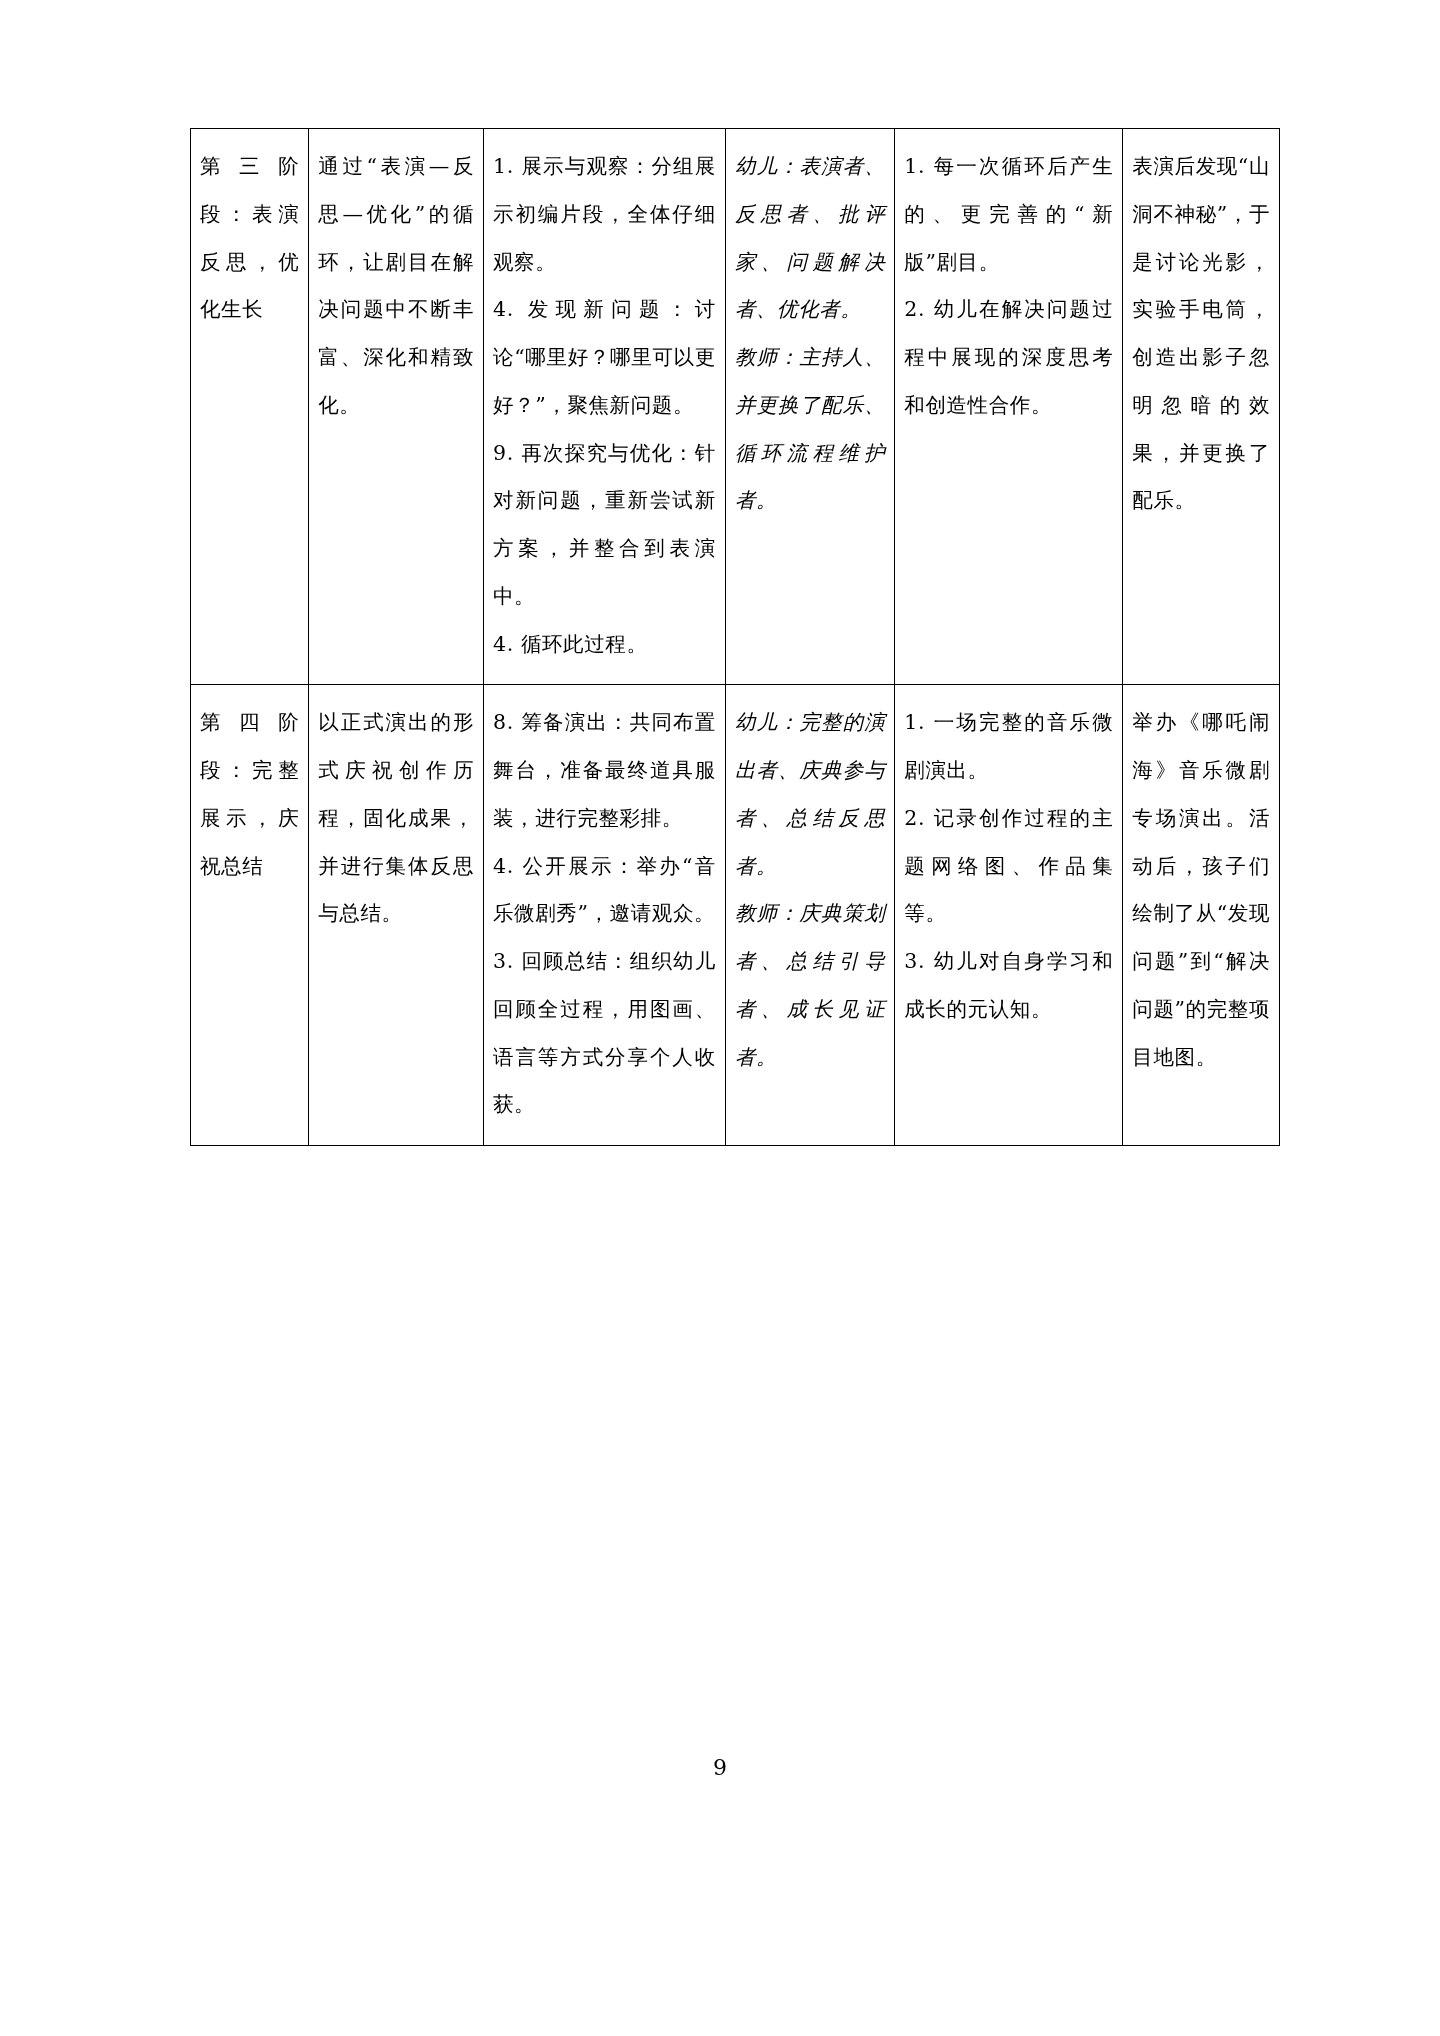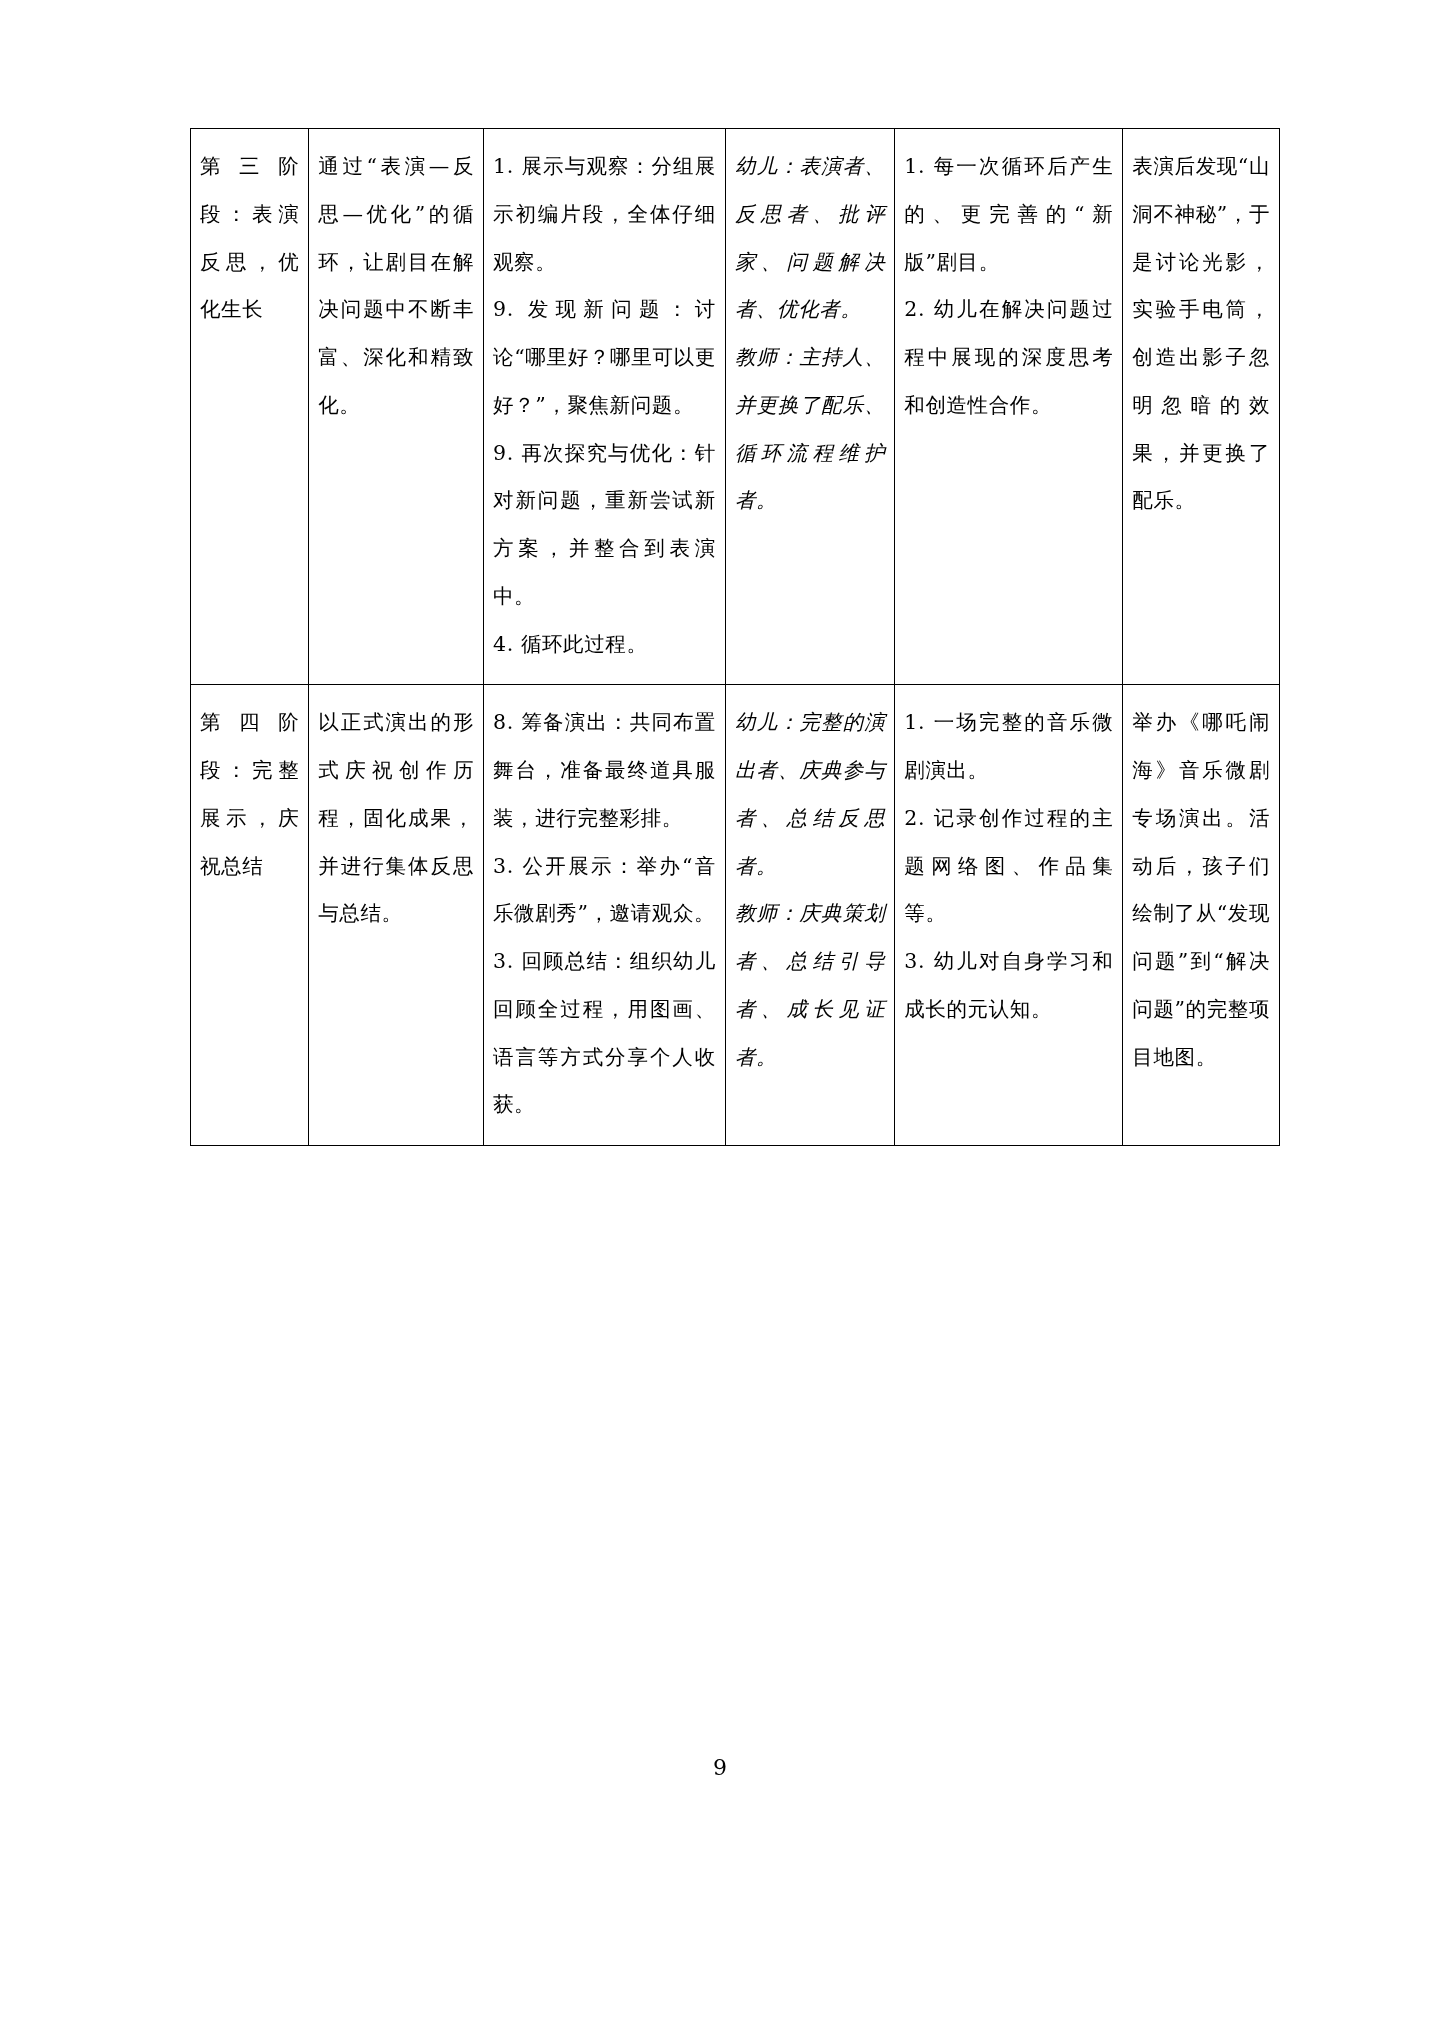--- a/index.html
+++ b/index.html
@@ -99,21 +99,21 @@
       <tbody>
         <tr>
           <td class="c1">
             <div class="cell-block">第三阶段：表演反思，优化生长</div>
           </td>
           <td class="c2">
             <div class="cell-block">通过“表演—反思—优化”的循环，让剧目在解决问题中不断丰富、深化和精致化。</div>
           </td>
           <td class="c3">
             <div class="cell-block">1. 展示与观察：分组展示初编片段，全体仔细观察。</div>
-            <div class="cell-block">9. 发现新问题：讨论“哪里好？哪里可以更好？”，聚焦新问题。</div>
+            <div class="cell-block">4. 发现新问题：讨论“哪里好？哪里可以更好？”，聚焦新问题。</div>
             <div class="cell-block">9. 再次探究与优化：针对新问题，重新尝试新方案，并整合到表演中。</div>
             <div class="cell-block">4. 循环此过程。</div>
           </td>
           <td class="c4">
             <div class="cell-block">幼儿：表演者、反思者、批评家、问题解决者、优化者。</div>
             <div class="cell-block">教师：主持人、并更换了配乐、循环流程维护者。</div>
           </td>
           <td class="c5">
             <div class="cell-block">1. 每一次循环后产生的、更完善的“新版”剧目。</div>
             <div class="cell-block">2. 幼儿在解决问题过程中展现的深度思考和创造性合作。</div>
@@ -124,21 +124,21 @@
         </tr>
         <tr>
           <td class="c1">
             <div class="cell-block">第四阶段：完整展示，庆祝总结</div>
           </td>
           <td class="c2">
             <div class="cell-block">以正式演出的形式庆祝创作历程，固化成果，并进行集体反思与总结。</div>
           </td>
           <td class="c3">
             <div class="cell-block">8. 筹备演出：共同布置舞台，准备最终道具服装，进行完整彩排。</div>
-            <div class="cell-block">3. 公开展示：举办“音乐微剧秀”，邀请观众。</div>
+            <div class="cell-block">4. 公开展示：举办“音乐微剧秀”，邀请观众。</div>
             <div class="cell-block">3. 回顾总结：组织幼儿回顾全过程，用图画、语言等方式分享个人收获。</div>
           </td>
           <td class="c4">
             <div class="cell-block">幼儿：完整的演出者、庆典参与者、总结反思者。</div>
             <div class="cell-block">教师：庆典策划者、总结引导者、成长见证者。</div>
           </td>
           <td class="c5">
             <div class="cell-block">1. 一场完整的音乐微剧演出。</div>
             <div class="cell-block">2. 记录创作过程的主题网络图、作品集等。</div>
             <div class="cell-block">3. 幼儿对自身学习和成长的元认知。</div>

